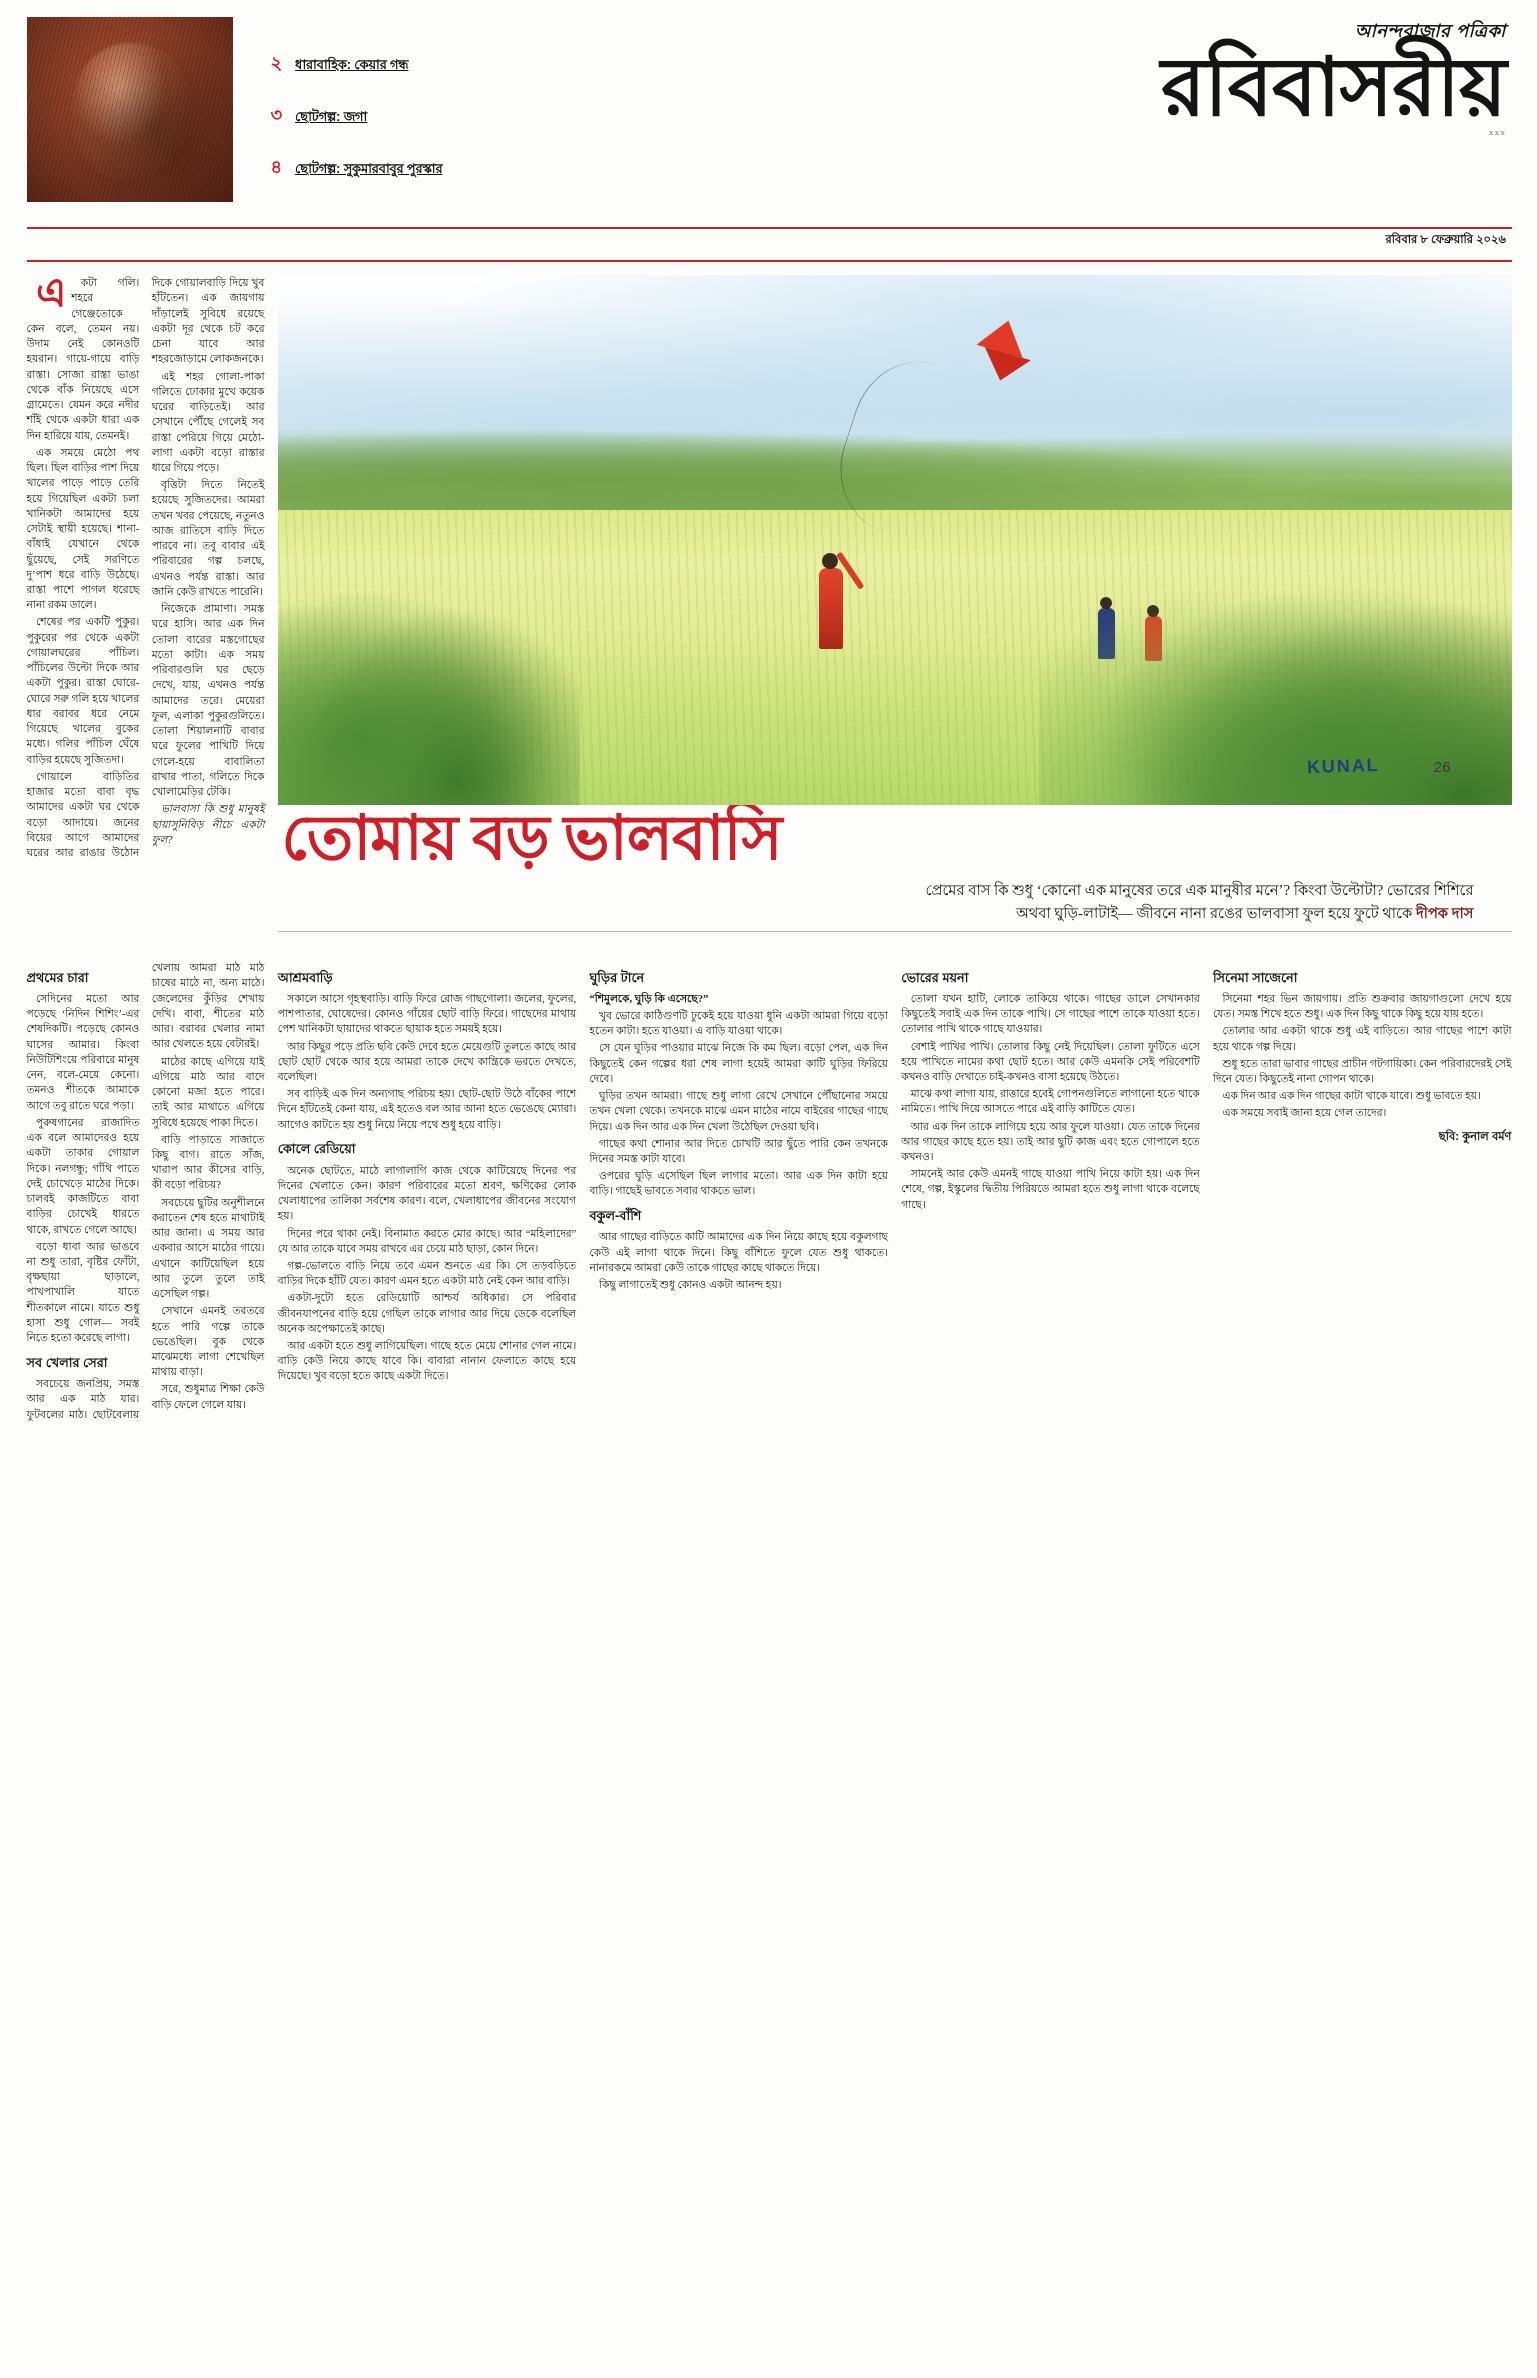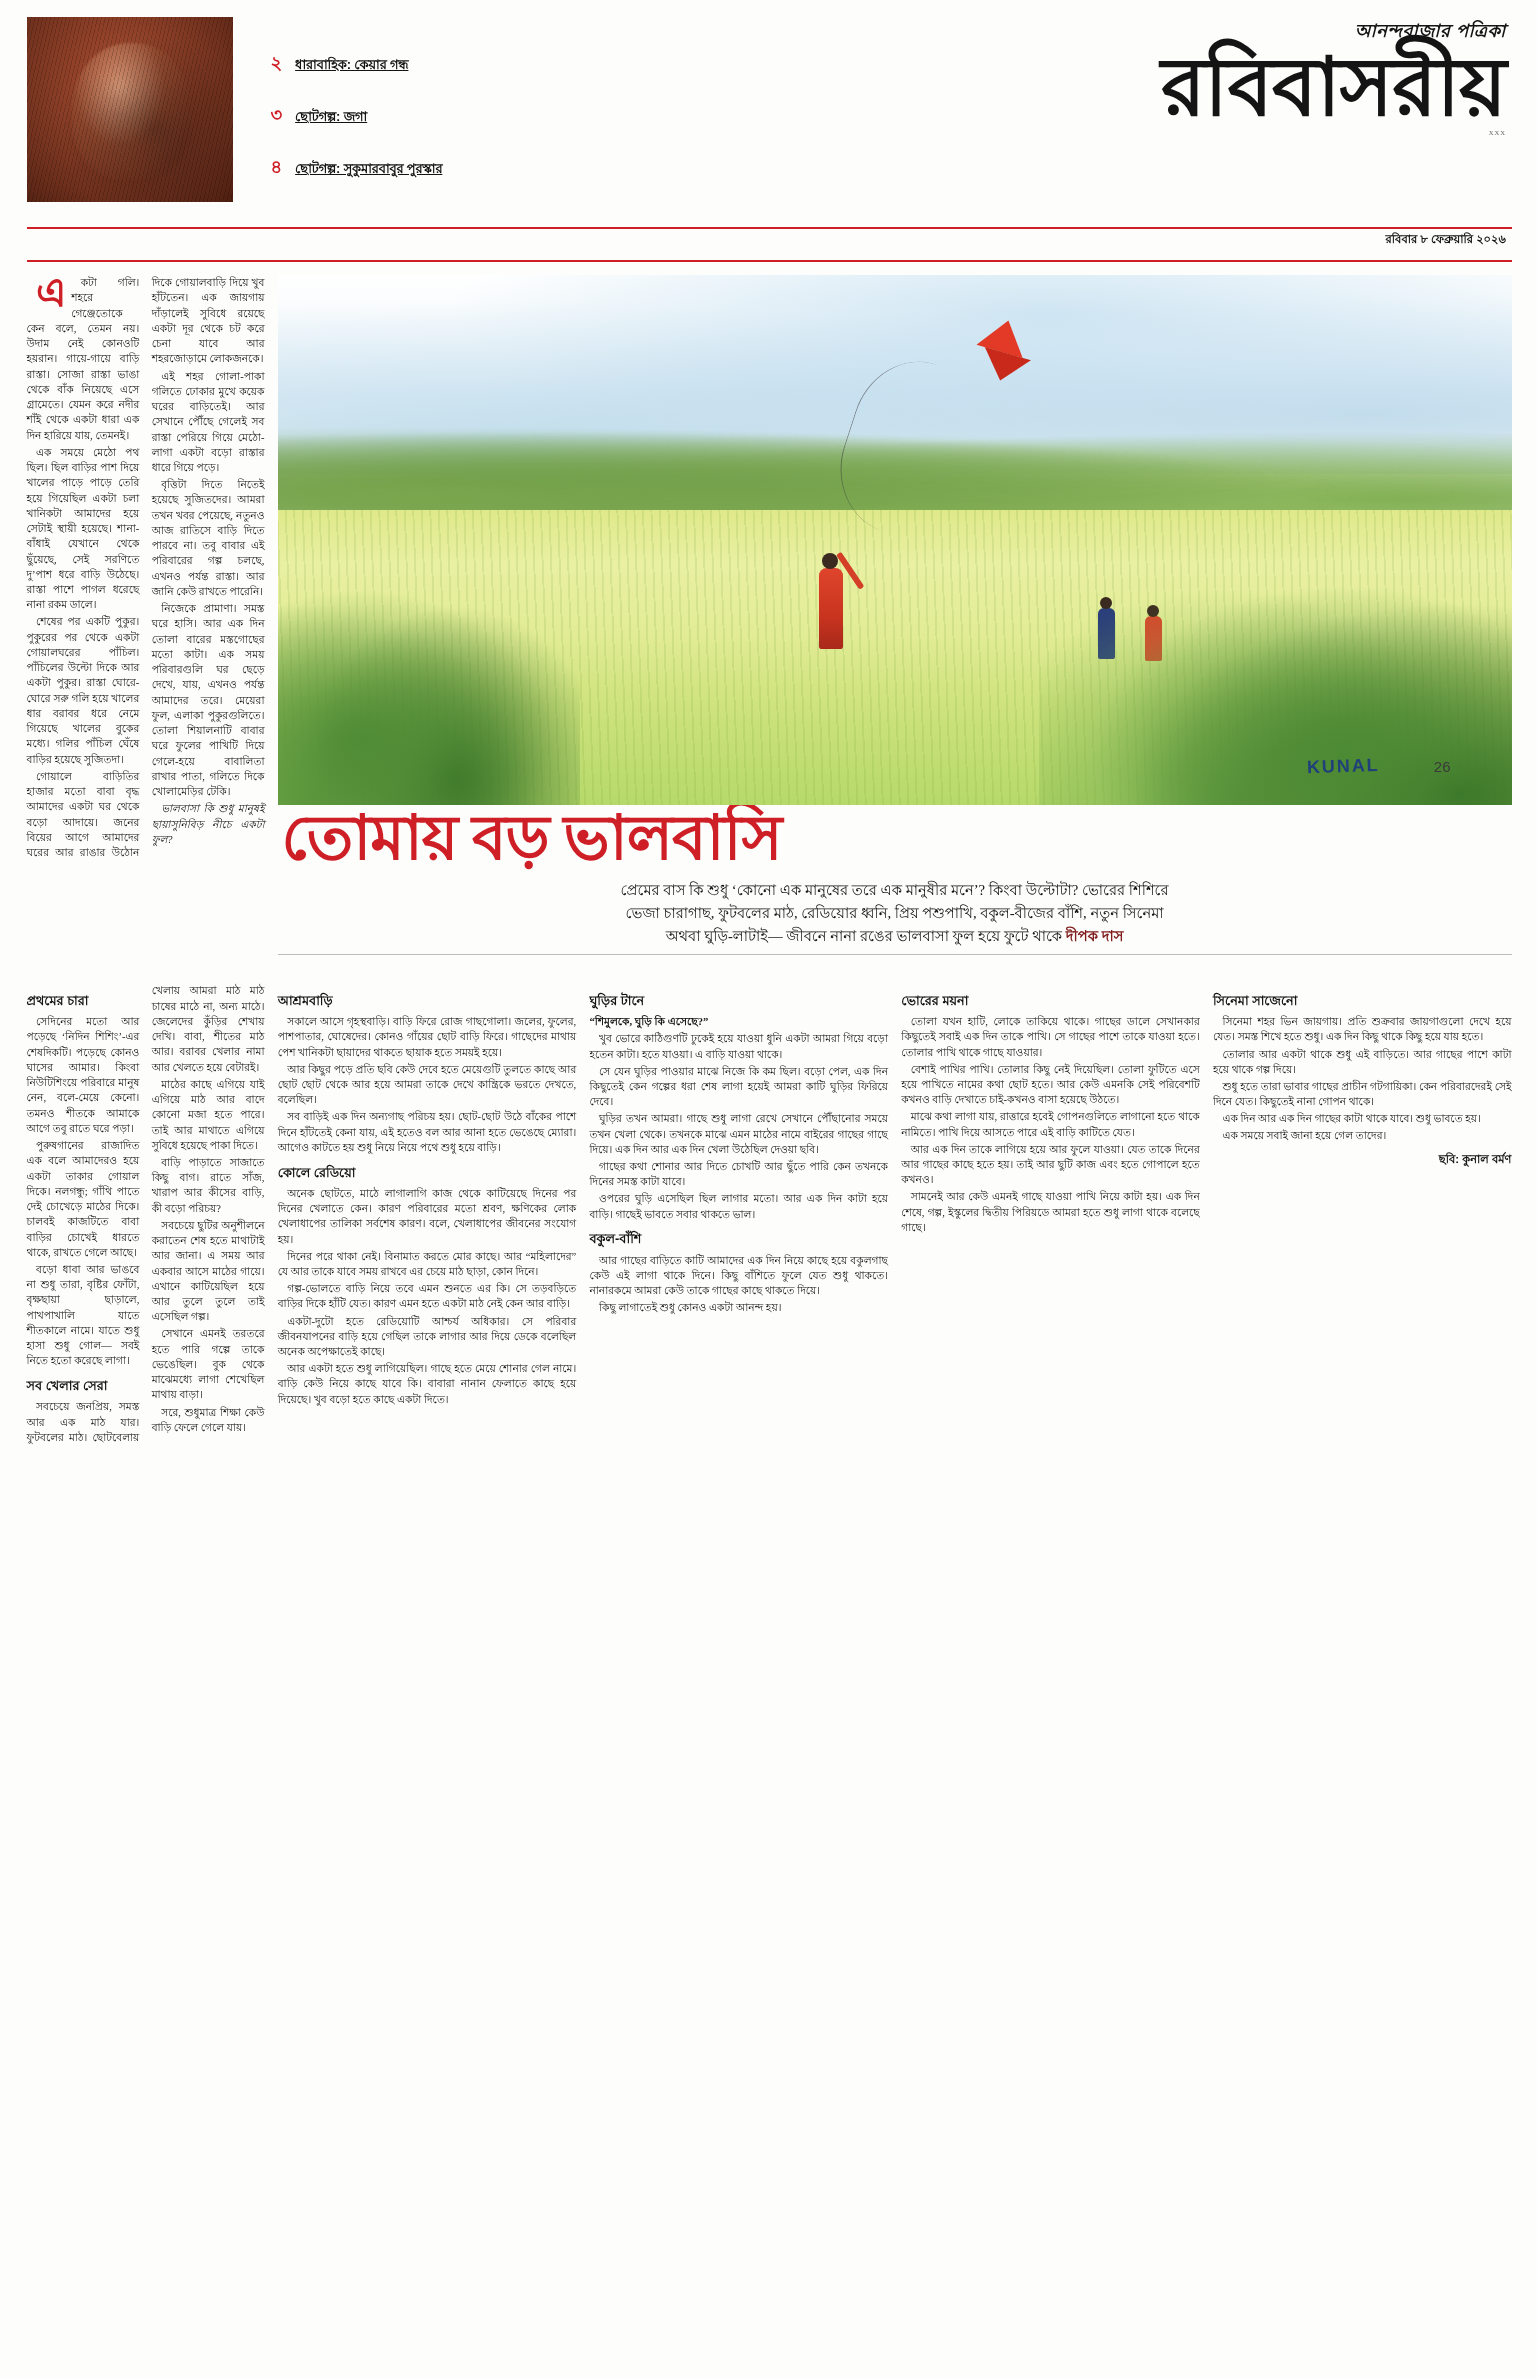--- a/index.html
+++ b/index.html
@@ -253,21 +253,21 @@
     font-weight: bold;
     color: #cf1f26;
     line-height: 1;
     letter-spacing: -0.9px;
     margin: 1.9px 0 9.5px 0;
     padding-left: 3.8px;
   }
   .standfirst {
     font-size: 14.7px;
     line-height: 1.58;
-    text-align: center;
+    text-align: right;
     padding: 0 38px 5.7px 38px;
     border-bottom: 0.9px solid #bbb;
     margin-bottom: 9.5px;
   }
   .standfirst .byline { color:#7f1d1d; font-weight:bold; }
 
   
   .lower {
     display: flex;
     gap: 13.2px;
@@ -356,21 +356,20 @@
       <div class="bush-l"></div>
       <div class="bush-r"></div>
       <div class="sig">KUNAL</div>
       <div class="signum">26</div>
     </div>
 
     <div class="headline">তোমায় বড় ভালবাসি</div>
 
     <div class="standfirst">
       <div>প্রেমের বাস কি শুধু ‘কোনো এক মানুষের তরে এক মানুষীর মনে’? কিংবা উল্টোটা? ভোরের শিশিরে</div>
-      <div>ভেজা চারাগাছ, ফুটবলের মাঠ, রেডিয়োর ধ্বনি, প্রিয় পশুপাখি, বকুল-বীজের বাঁশি, নতুন সিনেমা</div>
       <span>অথবা ঘুড়ি-লাটাই— জীবনে নানা রঙের ভালবাসা ফুল হয়ে ফুটে থাকে</span>
       <span class="byline">দীপক দাস</span>
     </div>
   </div>
 </div>
 
 <div class="lower">
 
   <div class="lcol" style="flex:0 0 238px; column-count:2; column-gap:12.3px;">
     <div class="subhead">প্রথমের চারা</div>

